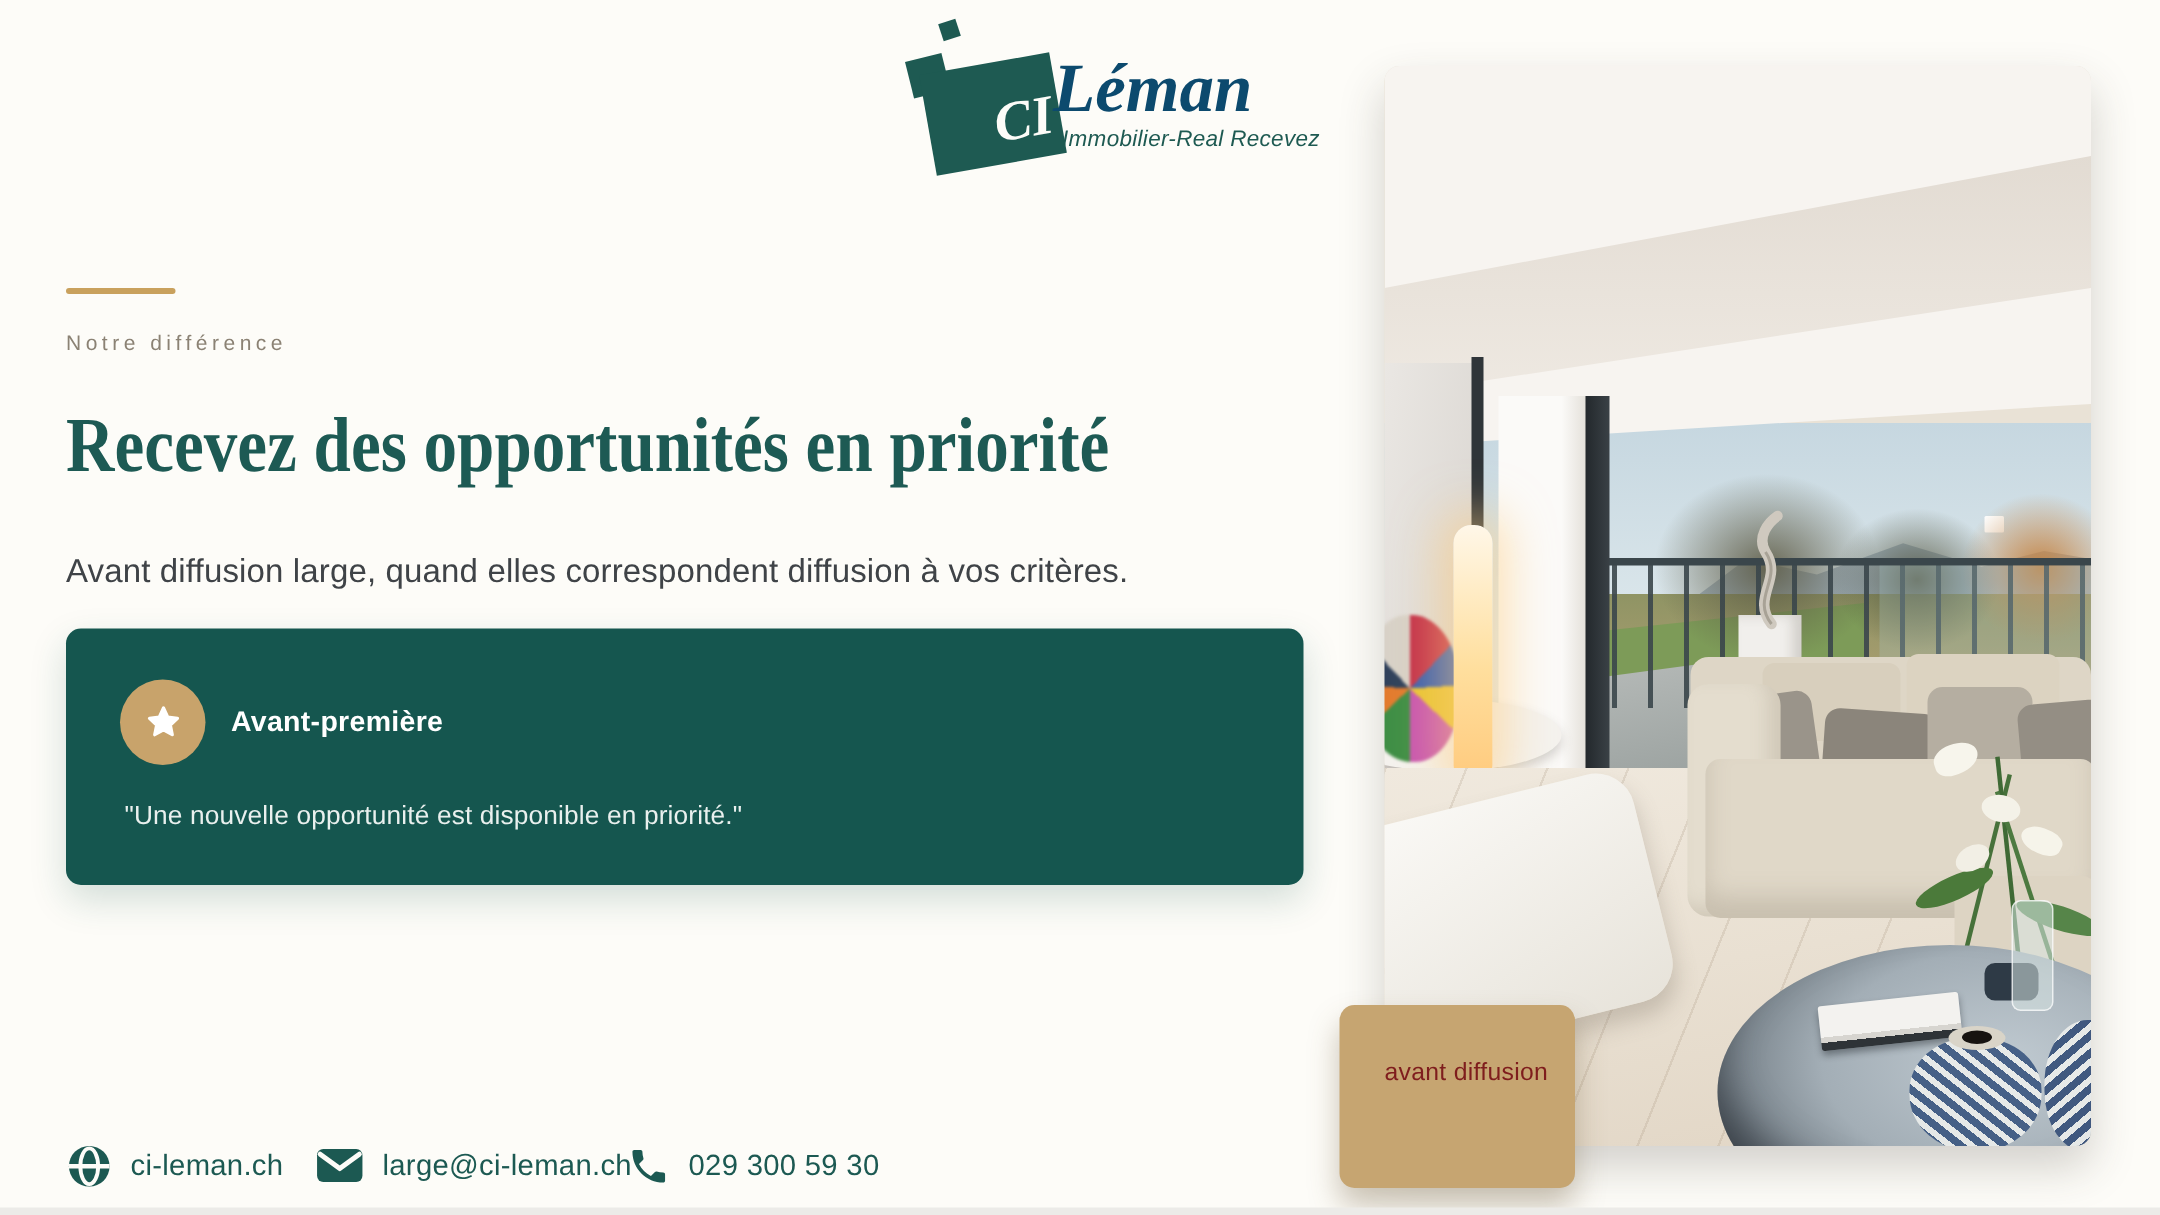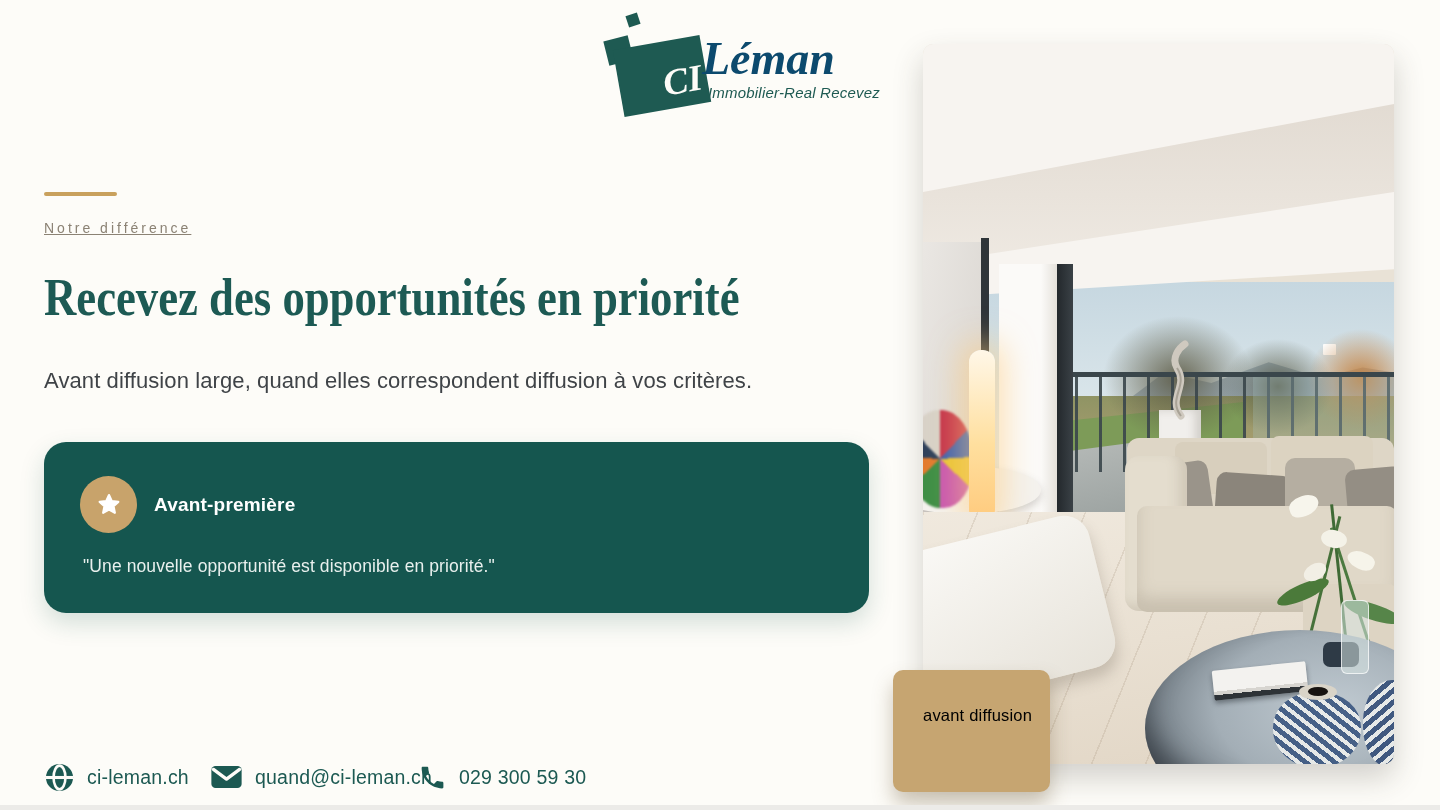--- a/index.html
+++ b/index.html
@@ -33,36 +33,36 @@
     font-size:46px; color:#0c4a6e; line-height:1; white-space:nowrap;
   }
   .logo-tagline {
     font-style:italic; font-size:15px; color:#1E5A52; margin:2px 0 0 6px;
     letter-spacing:.2px; white-space:nowrap;
   }
   
   .accent-line { position:absolute; left:44px; top:192px; width:73px; height:4px; background:#C9A15D; border-radius:2px; }
   .eyebrow {
     position:absolute; left:44px; top:220px;
-    font-size:14px; letter-spacing:3px; color:#8B8274;text-decoration:underline;
+    font-size:14px; letter-spacing:3px; color:#8B8274;
   }
   .headline {
     position:absolute; left:44px; top:268px; width:900px;
     font-family:"Liberation Serif", serif; font-weight:700;
     font-size:52px; color:#1D5A54; line-height:1.15; white-space:nowrap;
     transform:scaleX(.86); transform-origin:left center;
   }
   .subtitle {
     position:absolute; left:44px; top:368px;
     font-size:22px; color:#3F4347; letter-spacing:.1px;
   }
   
   .card {
-    position:absolute; left:44px; top:442px; width:825px; height:171px;
-    background:#15564F; border-radius:22px;
+    position:absolute; left:44px; top:419px; width:825px; height:171px;
+    background:#15564F; border-radius:10px;
     box-shadow:0 10px 24px rgba(21,86,79,.18);
     padding:34px 36px 0 36px;
   }
   .card-header { display:flex; align-items:center; gap:17px; }
   .badge-circle {
     width:57px; height:57px; border-radius:50%; background:#C8A36B;
     display:flex; align-items:center; justify-content:center; flex:0 0 auto;
   }
   .card-title { font-size:19px; font-weight:700; color:#FFFFFF; letter-spacing:.2px; }
   .card-quote { margin:23px 0 0 3px; font-size:17.5px; color:#E9F0EE; letter-spacing:.1px; }
@@ -167,21 +167,21 @@
   .ph-vase1hole{ left:385px; top:643px; width:20px; height:9px; border-radius:50%; background:#171310; }
   .ph-vase2  { left:440px; top:636px; width:60px; height:88px; border-radius:48% 48% 46% 46%;
                background:repeating-linear-gradient(-40deg,rgba(236,238,236,.9) 0 4px,rgba(52,78,120,.9) 4px 9px); }
   
   .badge24 {
     position:absolute; left:893px; top:670px; width:157px; height:122px;
     background:#C6A571; border-radius:10px; box-shadow:0 12px 20px rgba(110,90,55,.35);
     padding:22px 0 0 30px;
   }
   .badge24-value { font-family:"Liberation Serif", serif; font-size:40px; color:#FFFFFF; line-height:1; }
-  .badge24-label { margin-top:14px; font-size:16.5px; color:#000000; letter-spacing:.2px; }
+  .badge24-label { margin-top:14px; font-size:16.5px; color:#7f1d1d; letter-spacing:.2px; }
   .icon { display:block; }
 </style>
 </head>
 <body>
 
 <div class="logo">
   <div class="logo-mark">
     <div class="lg-sq lg-sq1"></div>
     <div class="lg-sq lg-sq2"></div>
     <div class="lg-sq lg-sq3"></div>
@@ -283,21 +283,21 @@
     <line x1="1.5" y1="12" x2="22.5" y2="12" stroke="#FDFCF8" stroke-width="2.4"></line>
   </svg>
   <span class="txt">ci-leman.ch</span>
 </div>
 
 <div class="footer-item f-mail">
   <svg class="icon" width="33" height="28" viewBox="0 0 24 20">
     <rect x="1" y="2" width="22" height="16" rx="3" fill="#1C5952"></rect>
     <path d="M2.5 4.5 L12 11.5 L21.5 4.5" fill="none" stroke="#FDFCF8" stroke-width="2.4" stroke-linecap="round" stroke-linejoin="round"></path>
   </svg>
-  <span class="txt">quand@ci-leman.ch</span>
+  <span class="txt">large@ci-leman.ch</span>
 </div>
 
 <div class="footer-item f-phone">
   <svg class="icon" width="29" height="29" viewBox="0 0 24 24">
     <path d="M6.62 10.79c1.44 2.83 3.76 5.14 6.59 6.59l2.2-2.2c.27-.27.67-.36 1.02-.24 1.12.37 2.33.57 3.57.57.55 0 1 .45 1 1V20c0 .55-.45 1-1 1-9.39 0-17-7.61-17-17 0-.55.45-1 1-1h3.5c.55 0 1 .45 1 1 0 1.25.2 2.45.57 3.57.11.35.03.74-.25 1.02l-2.2 2.2z" fill="#1C5952"></path>
   </svg>
   <span class="txt">029 300 59 30</span>
 </div>
 
 <div class="bottom-strip"></div>

